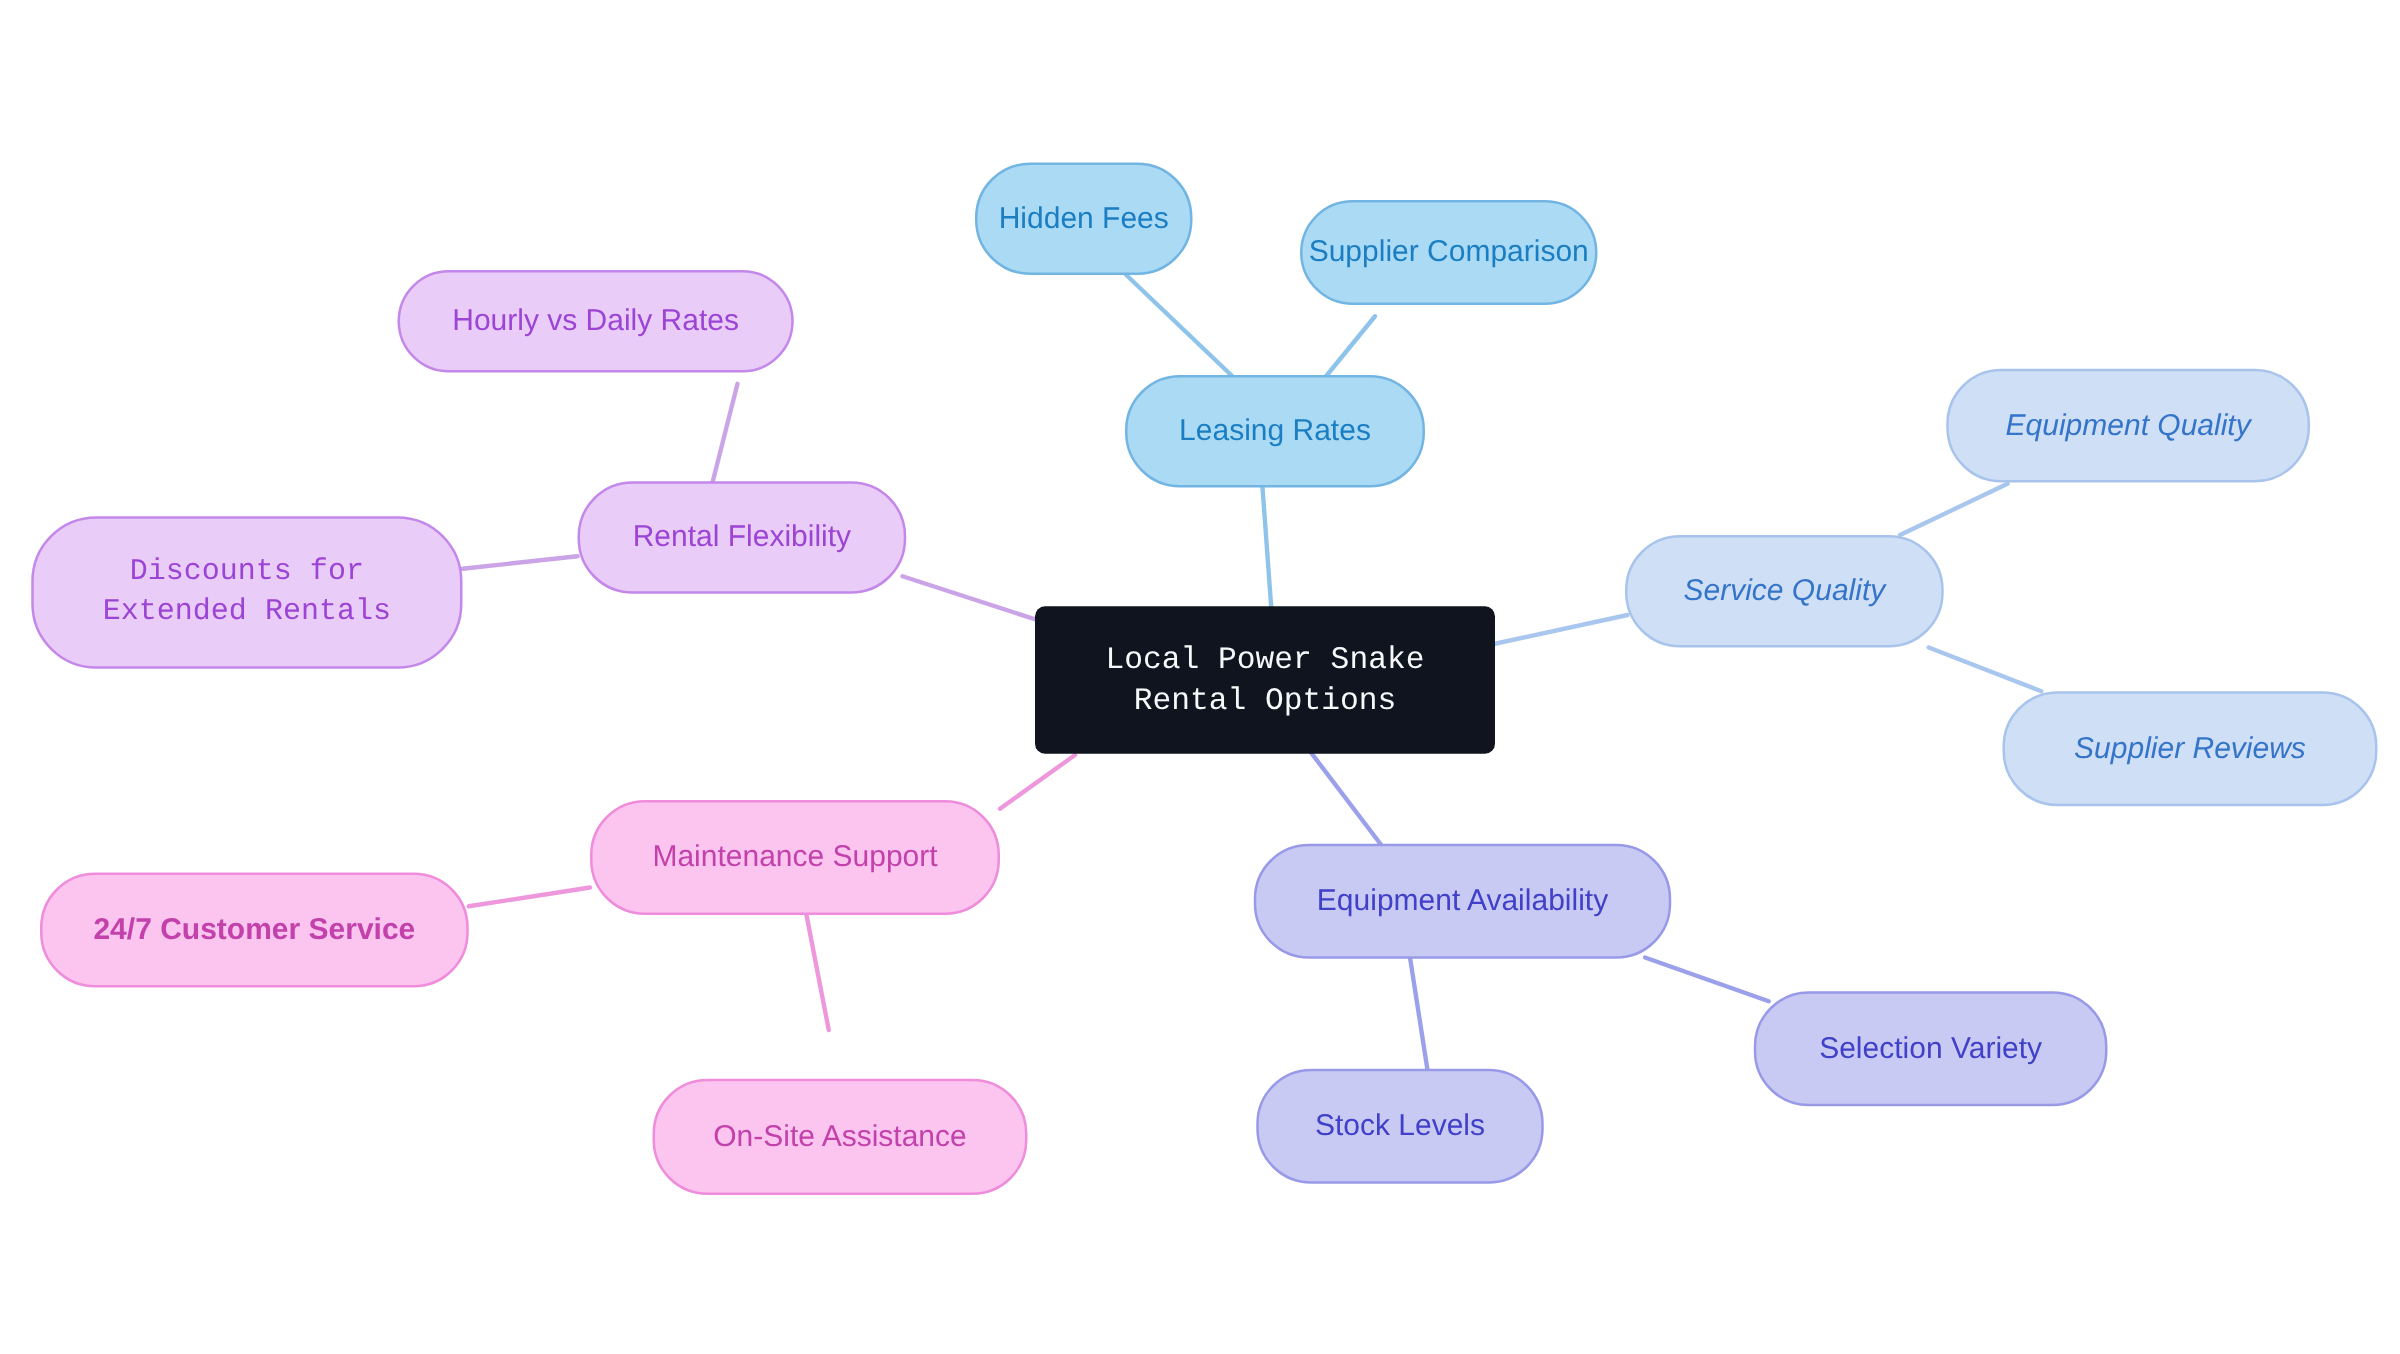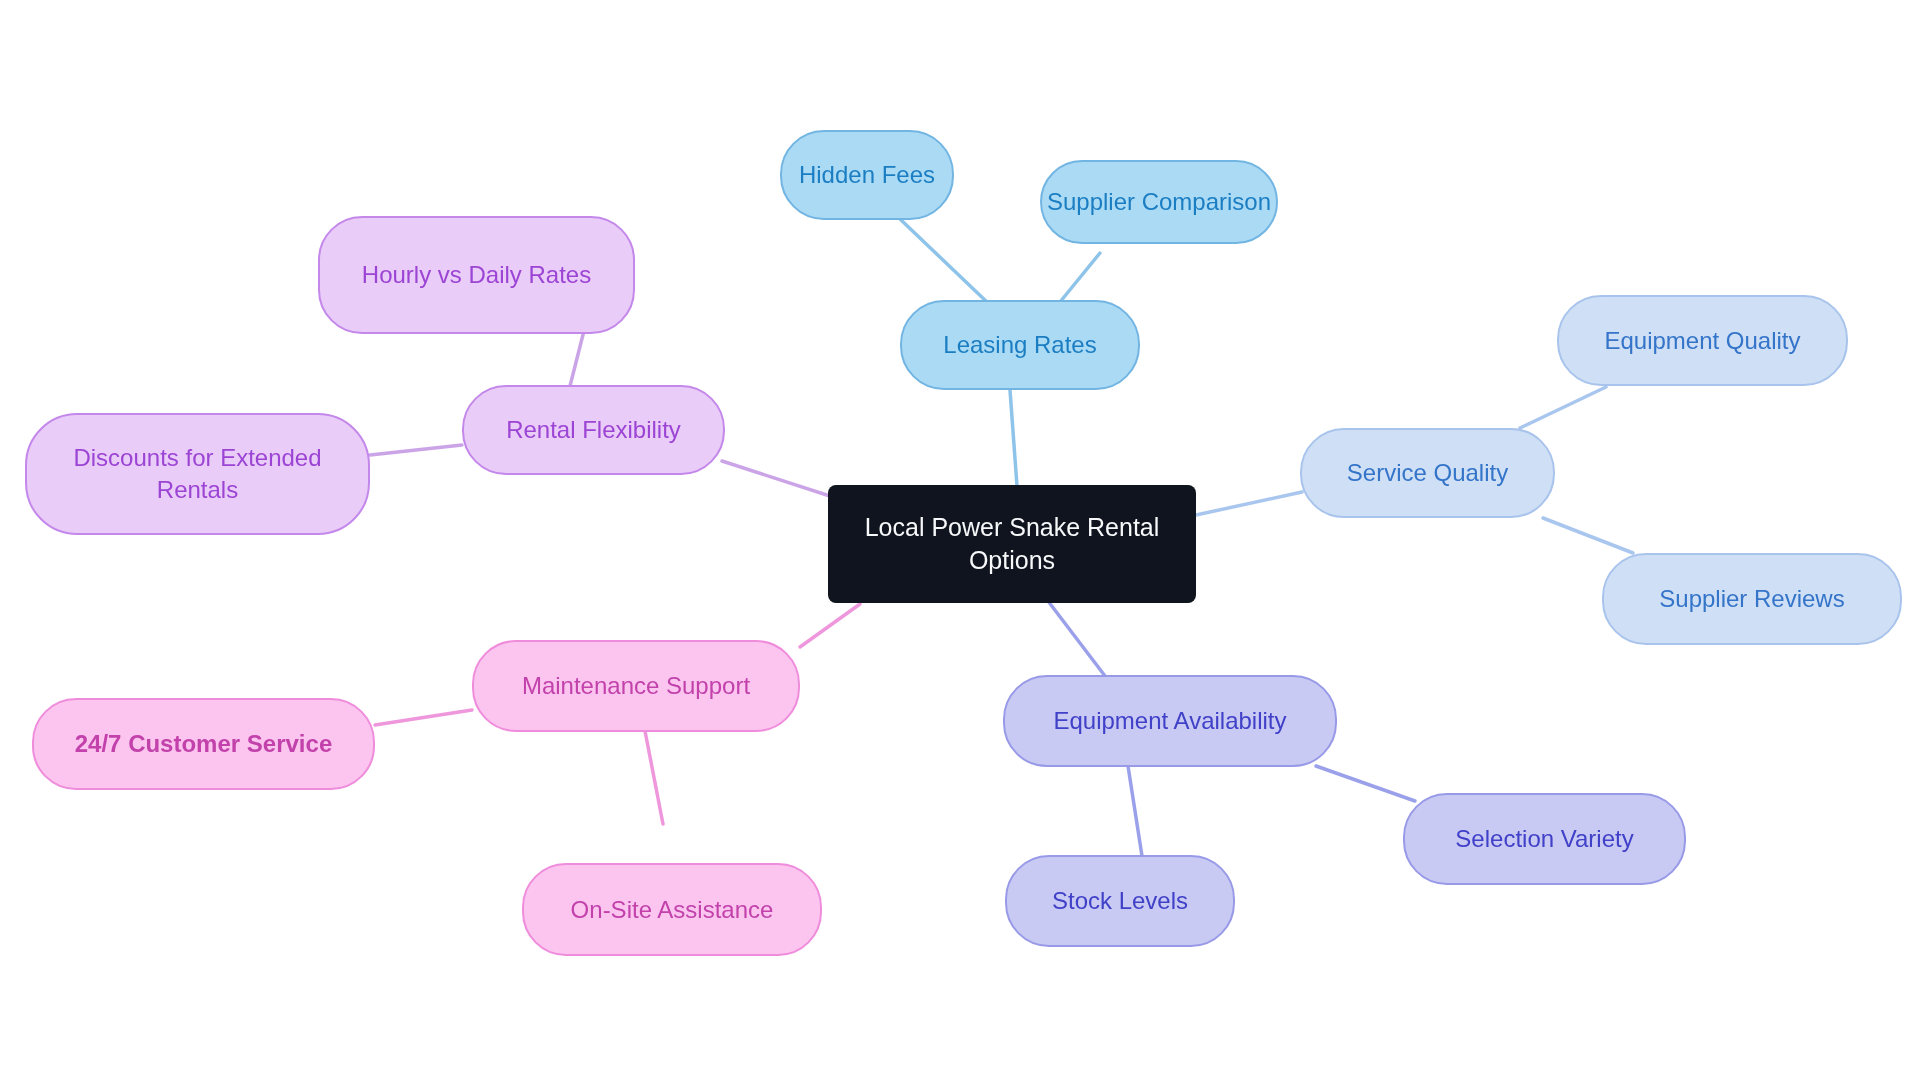--- a/index.html
+++ b/index.html
@@ -19,32 +19,32 @@
     display: flex; align-items: center; justify-content: center;
     box-sizing: border-box;
     border: 2px solid transparent;
     border-radius: 44px;
     font-size: 24px;
     text-align: center;
     white-space: nowrap;
     cursor: pointer;
     user-select: none;
   }
-  .node.wrap { white-space: normal; line-height: 1.32; }
+  .node.wrap { white-space: normal; line-height: 1.32; font-family: Liberation Mono, monospace; }
   .node.root {
     background: var(--root-fill);
     color: var(--root-text);
     border: none;
     border-radius: 8px;
     font-size: 25px;
     z-index: 2;
   }
 
   .c-leasing     { background: var(--leasing-fill);     border-color: var(--leasing-border);     color: var(--leasing-text); }
-  .c-service     { background: var(--service-fill);     border-color: var(--service-border);     color: var(--service-text); }
+  .c-service     { background: var(--service-fill);     border-color: var(--service-border);     color: var(--service-text); font-style: italic; }
   .c-equipment   { background: var(--equipment-fill);   border-color: var(--equipment-border);   color: var(--equipment-text); }
   .c-maintenance { background: var(--maintenance-fill); border-color: var(--maintenance-border); color: var(--maintenance-text); }
   .c-rental      { background: var(--rental-fill);      border-color: var(--rental-border);      color: var(--rental-text); }
 
   .e-leasing     { stroke: var(--leasing-line); }
   .e-service     { stroke: var(--service-line); }
   .e-equipment   { stroke: var(--equipment-line); }
   .e-maintenance { stroke: var(--maintenance-line); }
   .e-rental      { stroke: var(--rental-line); }
 </style>
@@ -116,20 +116,20 @@
   <div class="node c-maintenance" style="left:32px; top:698px; width:343px; height:92px;font-weight:bold;">
     <span>24/7 Customer Service</span>
   </div>
   <div class="node c-maintenance" style="left:522px; top:823px; width:300px; height:93px;margin-top:40px;">
     <span>On-Site Assistance</span>
   </div>
 
   <div class="node c-rental" style="left:462px; top:385px; width:263px; height:90px;">
     <span>Rental Flexibility</span>
   </div>
-  <div class="node c-rental" style="left:318px; top:216px; width:317px; height:118px;">
+  <div class="node c-rental" style="left:318px; top:216px; width:317px; height:82px;">
     <span>Hourly vs Daily Rates</span>
   </div>
   <div class="node c-rental wrap" style="left:25px; top:413px; width:345px; height:122px; border-radius:52px; padding:0 20px;">
     <span>Discounts for Extended Rentals</span>
   </div>
 
 </div>
 
 </body></html>

